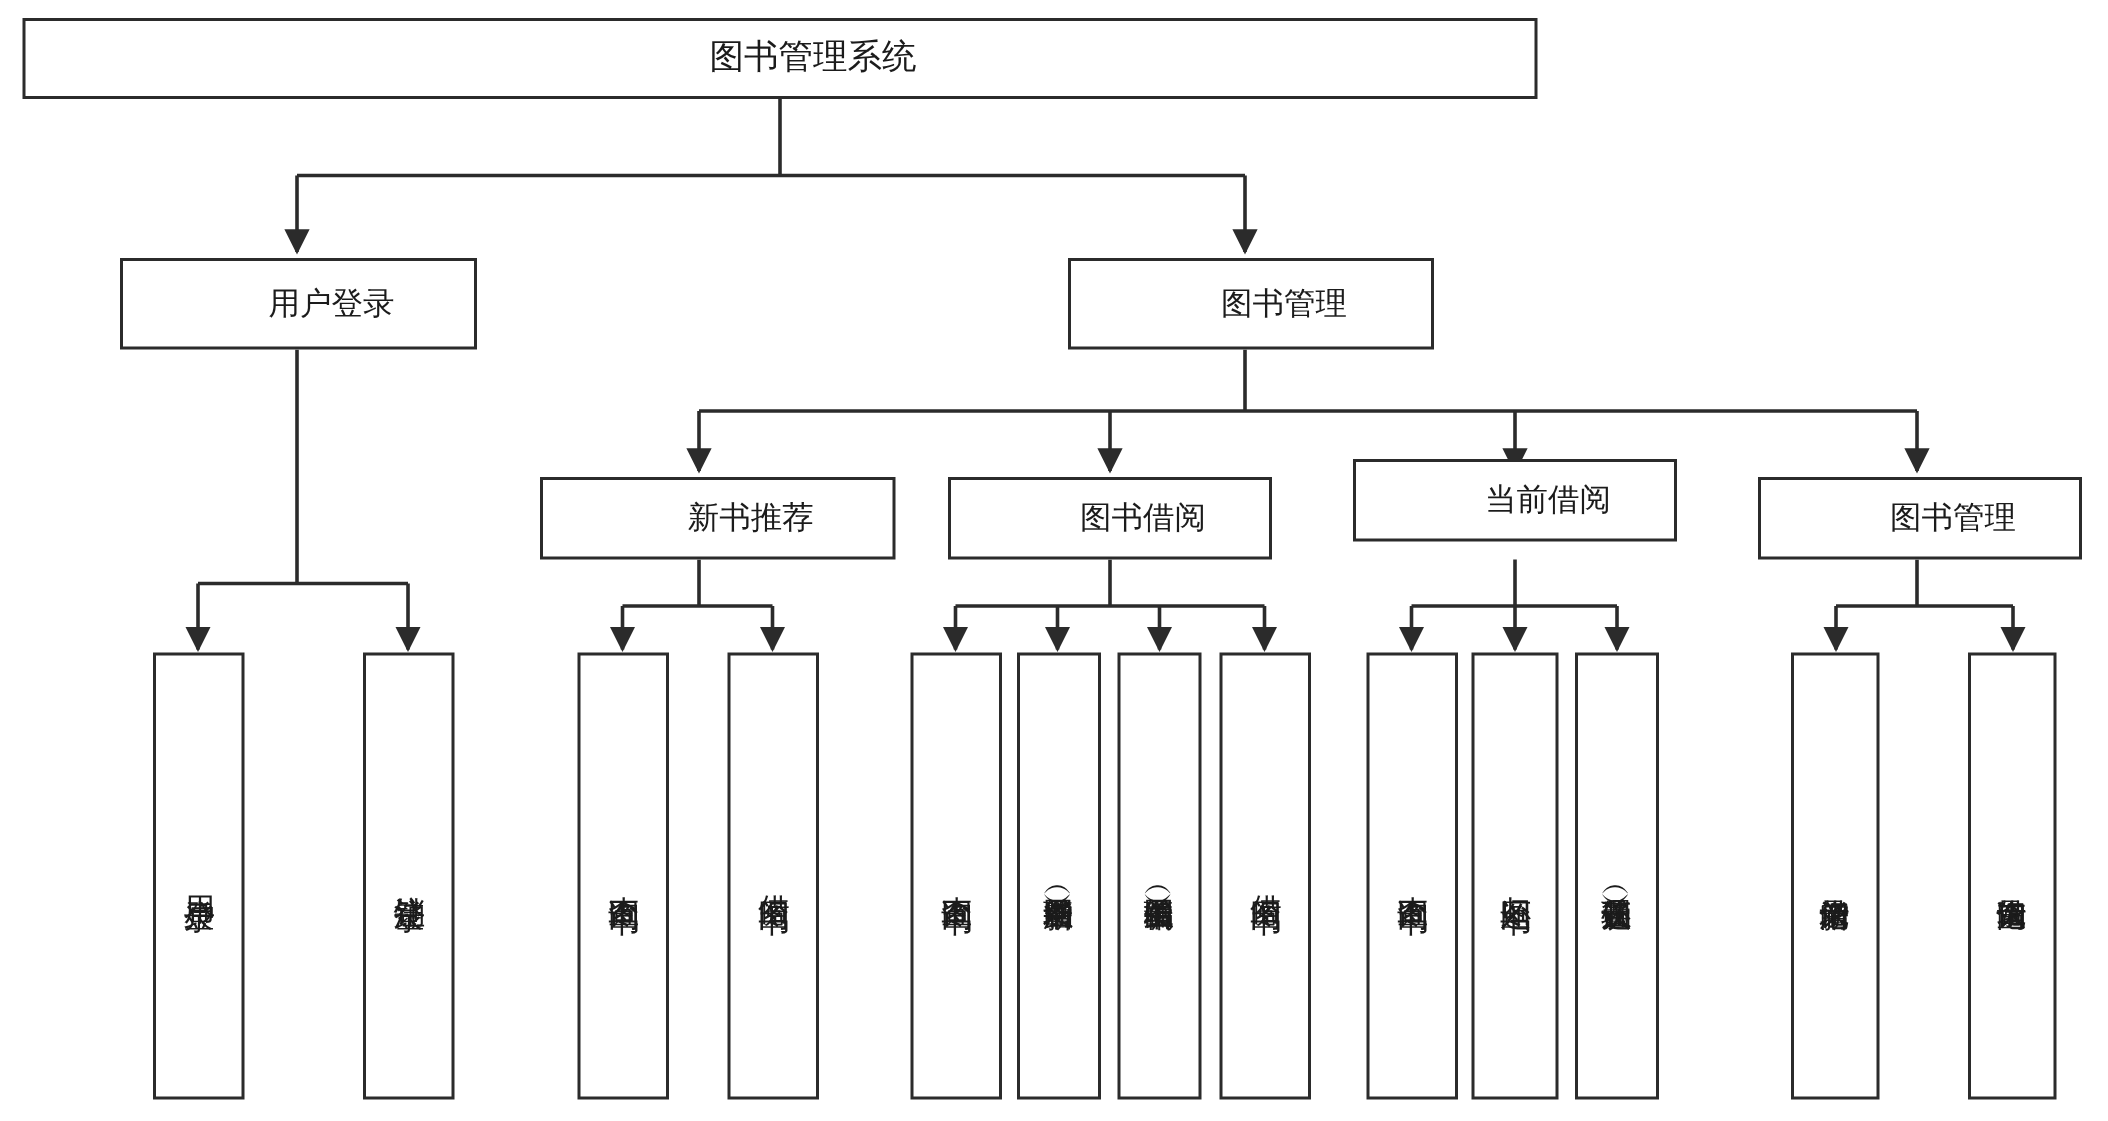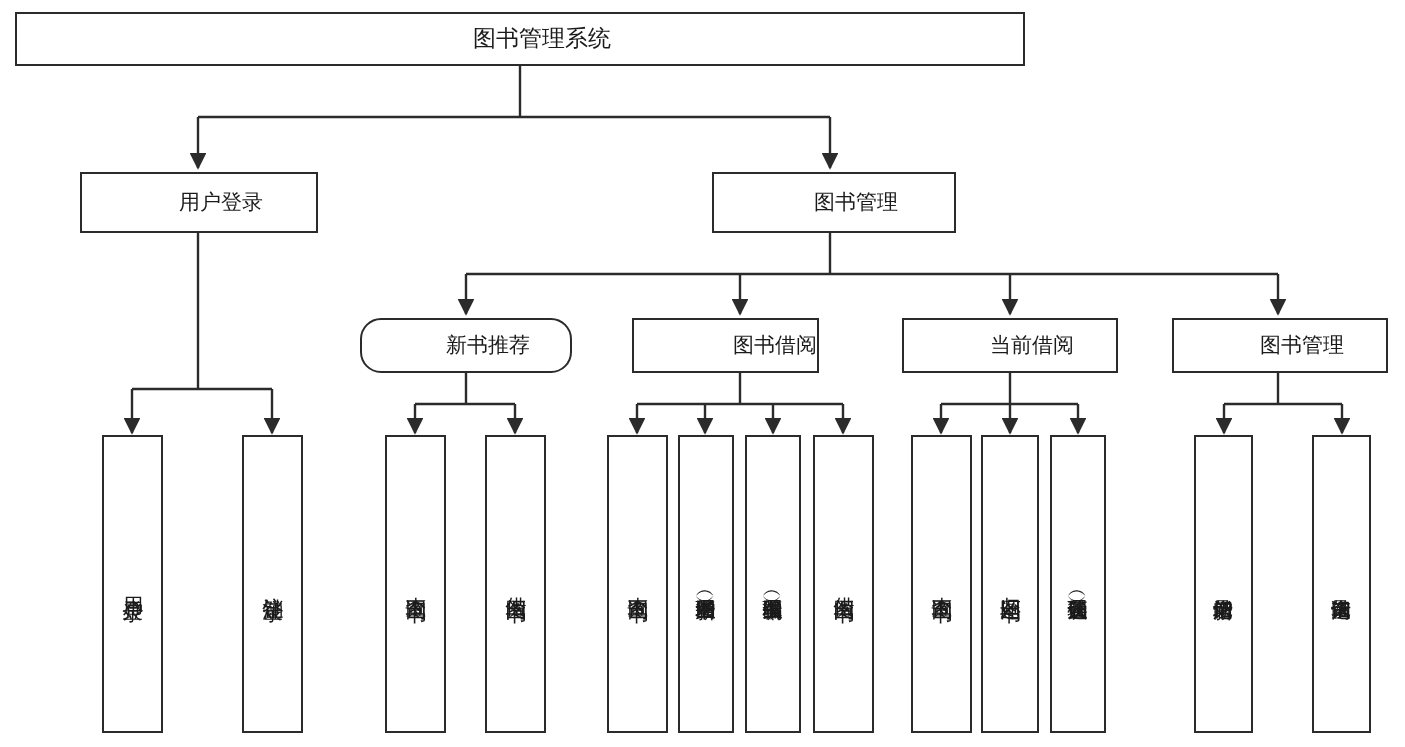--- a/index.html
+++ b/index.html
@@ -135,29 +135,29 @@
   </div>
 
   <div class="node level1" style="left:80px; top:172px; width:238px; height:61px;">
     <span class="node-label">用户登录</span>
   </div>
 
   <div class="node level1" style="left:712px; top:172px; width:244px; height:61px;">
     <span class="node-label">图书管理</span>
   </div>
 
-  <div class="node level2" style="left:360px; top:318px; width:212px; height:55px;border-radius:21px;">
+  <div class="node level2" style="left:360px; top:318px; width:237px; height:55px;">
     <span class="node-label">新书推荐</span>
   </div>
 
-  <div class="node level2" style="left:632px; top:318px; width:187px; height:55px;justify-content:flex-end;">
+  <div class="node level2" style="left:632px; top:318px; width:216px; height:55px;">
     <span class="node-label">图书借阅</span>
   </div>
 
-  <div class="node level2" style="left:902px; top:318px; width:216px; height:55px;">
+  <div class="node level2" style="left:902px; top:306px; width:216px; height:55px;">
     <span class="node-label">当前借阅</span>
   </div>
 
   <div class="node level2" style="left:1172px; top:318px; width:216px; height:55px;">
     <span class="node-label">图书管理</span>
   </div>
 
   <div class="node leaf" style="left:102px; top:435px; width:61px; height:298px;">
     <span class="node-label">用户登录</span>
   </div>

